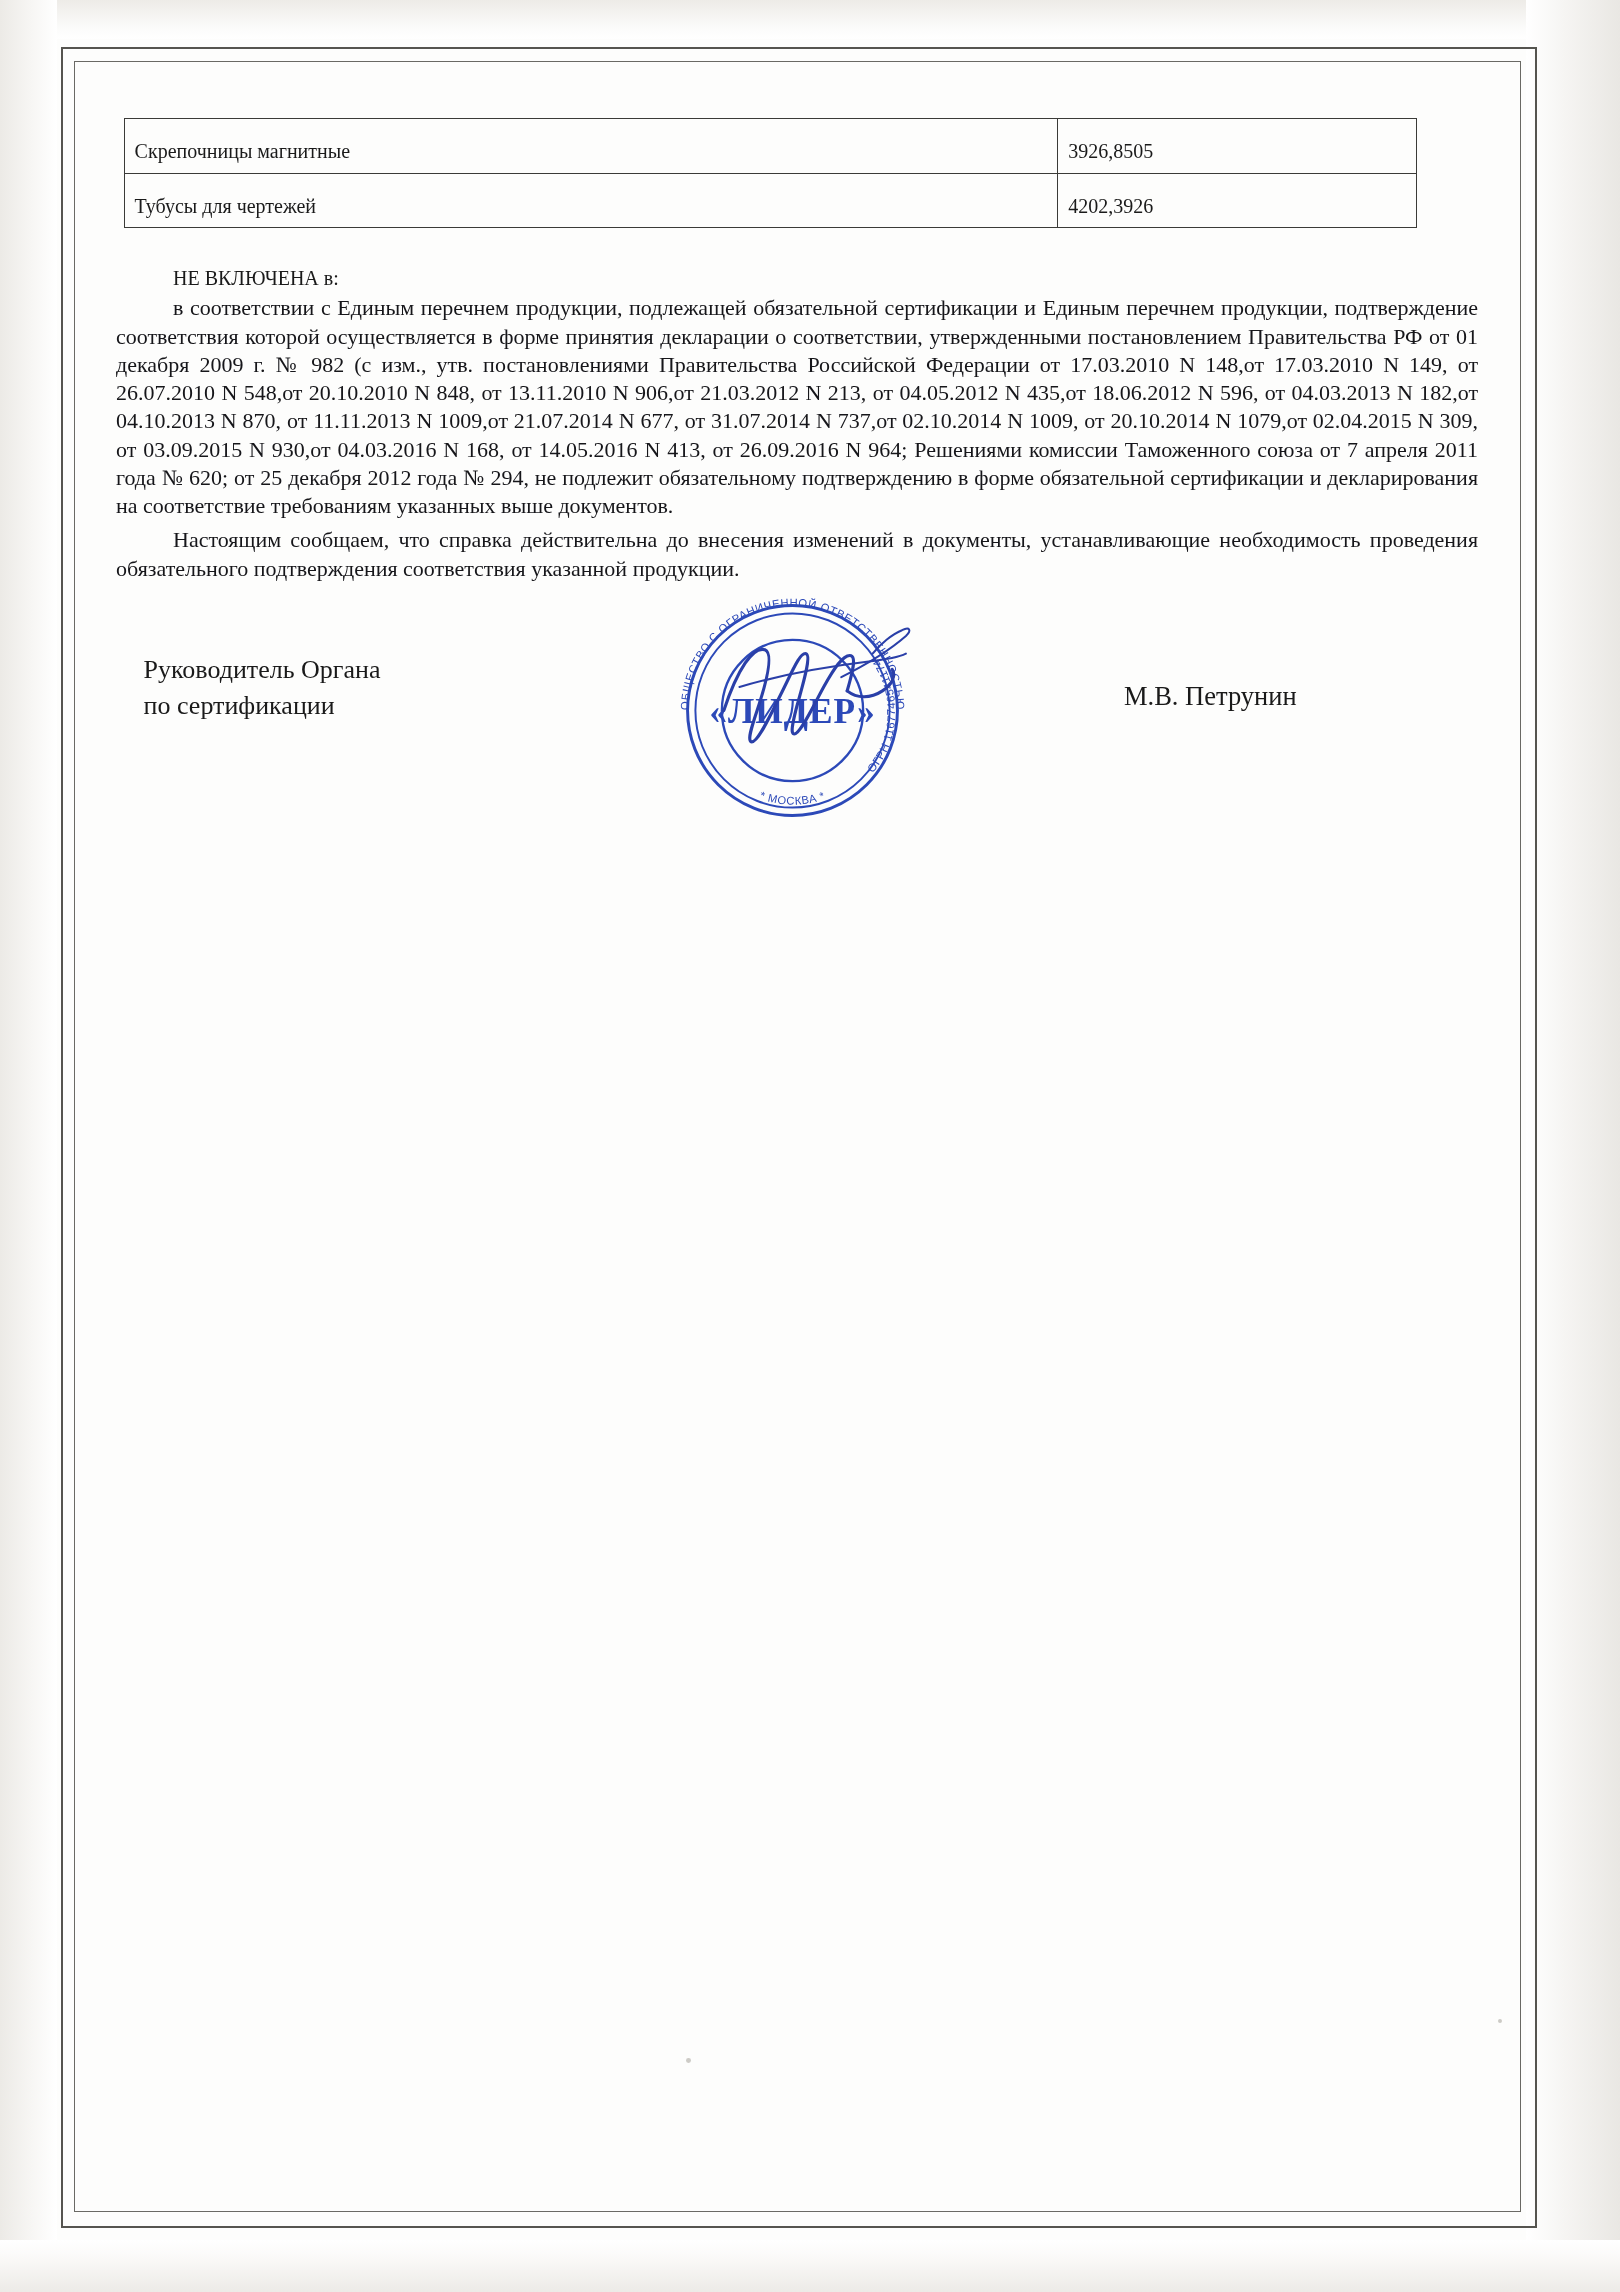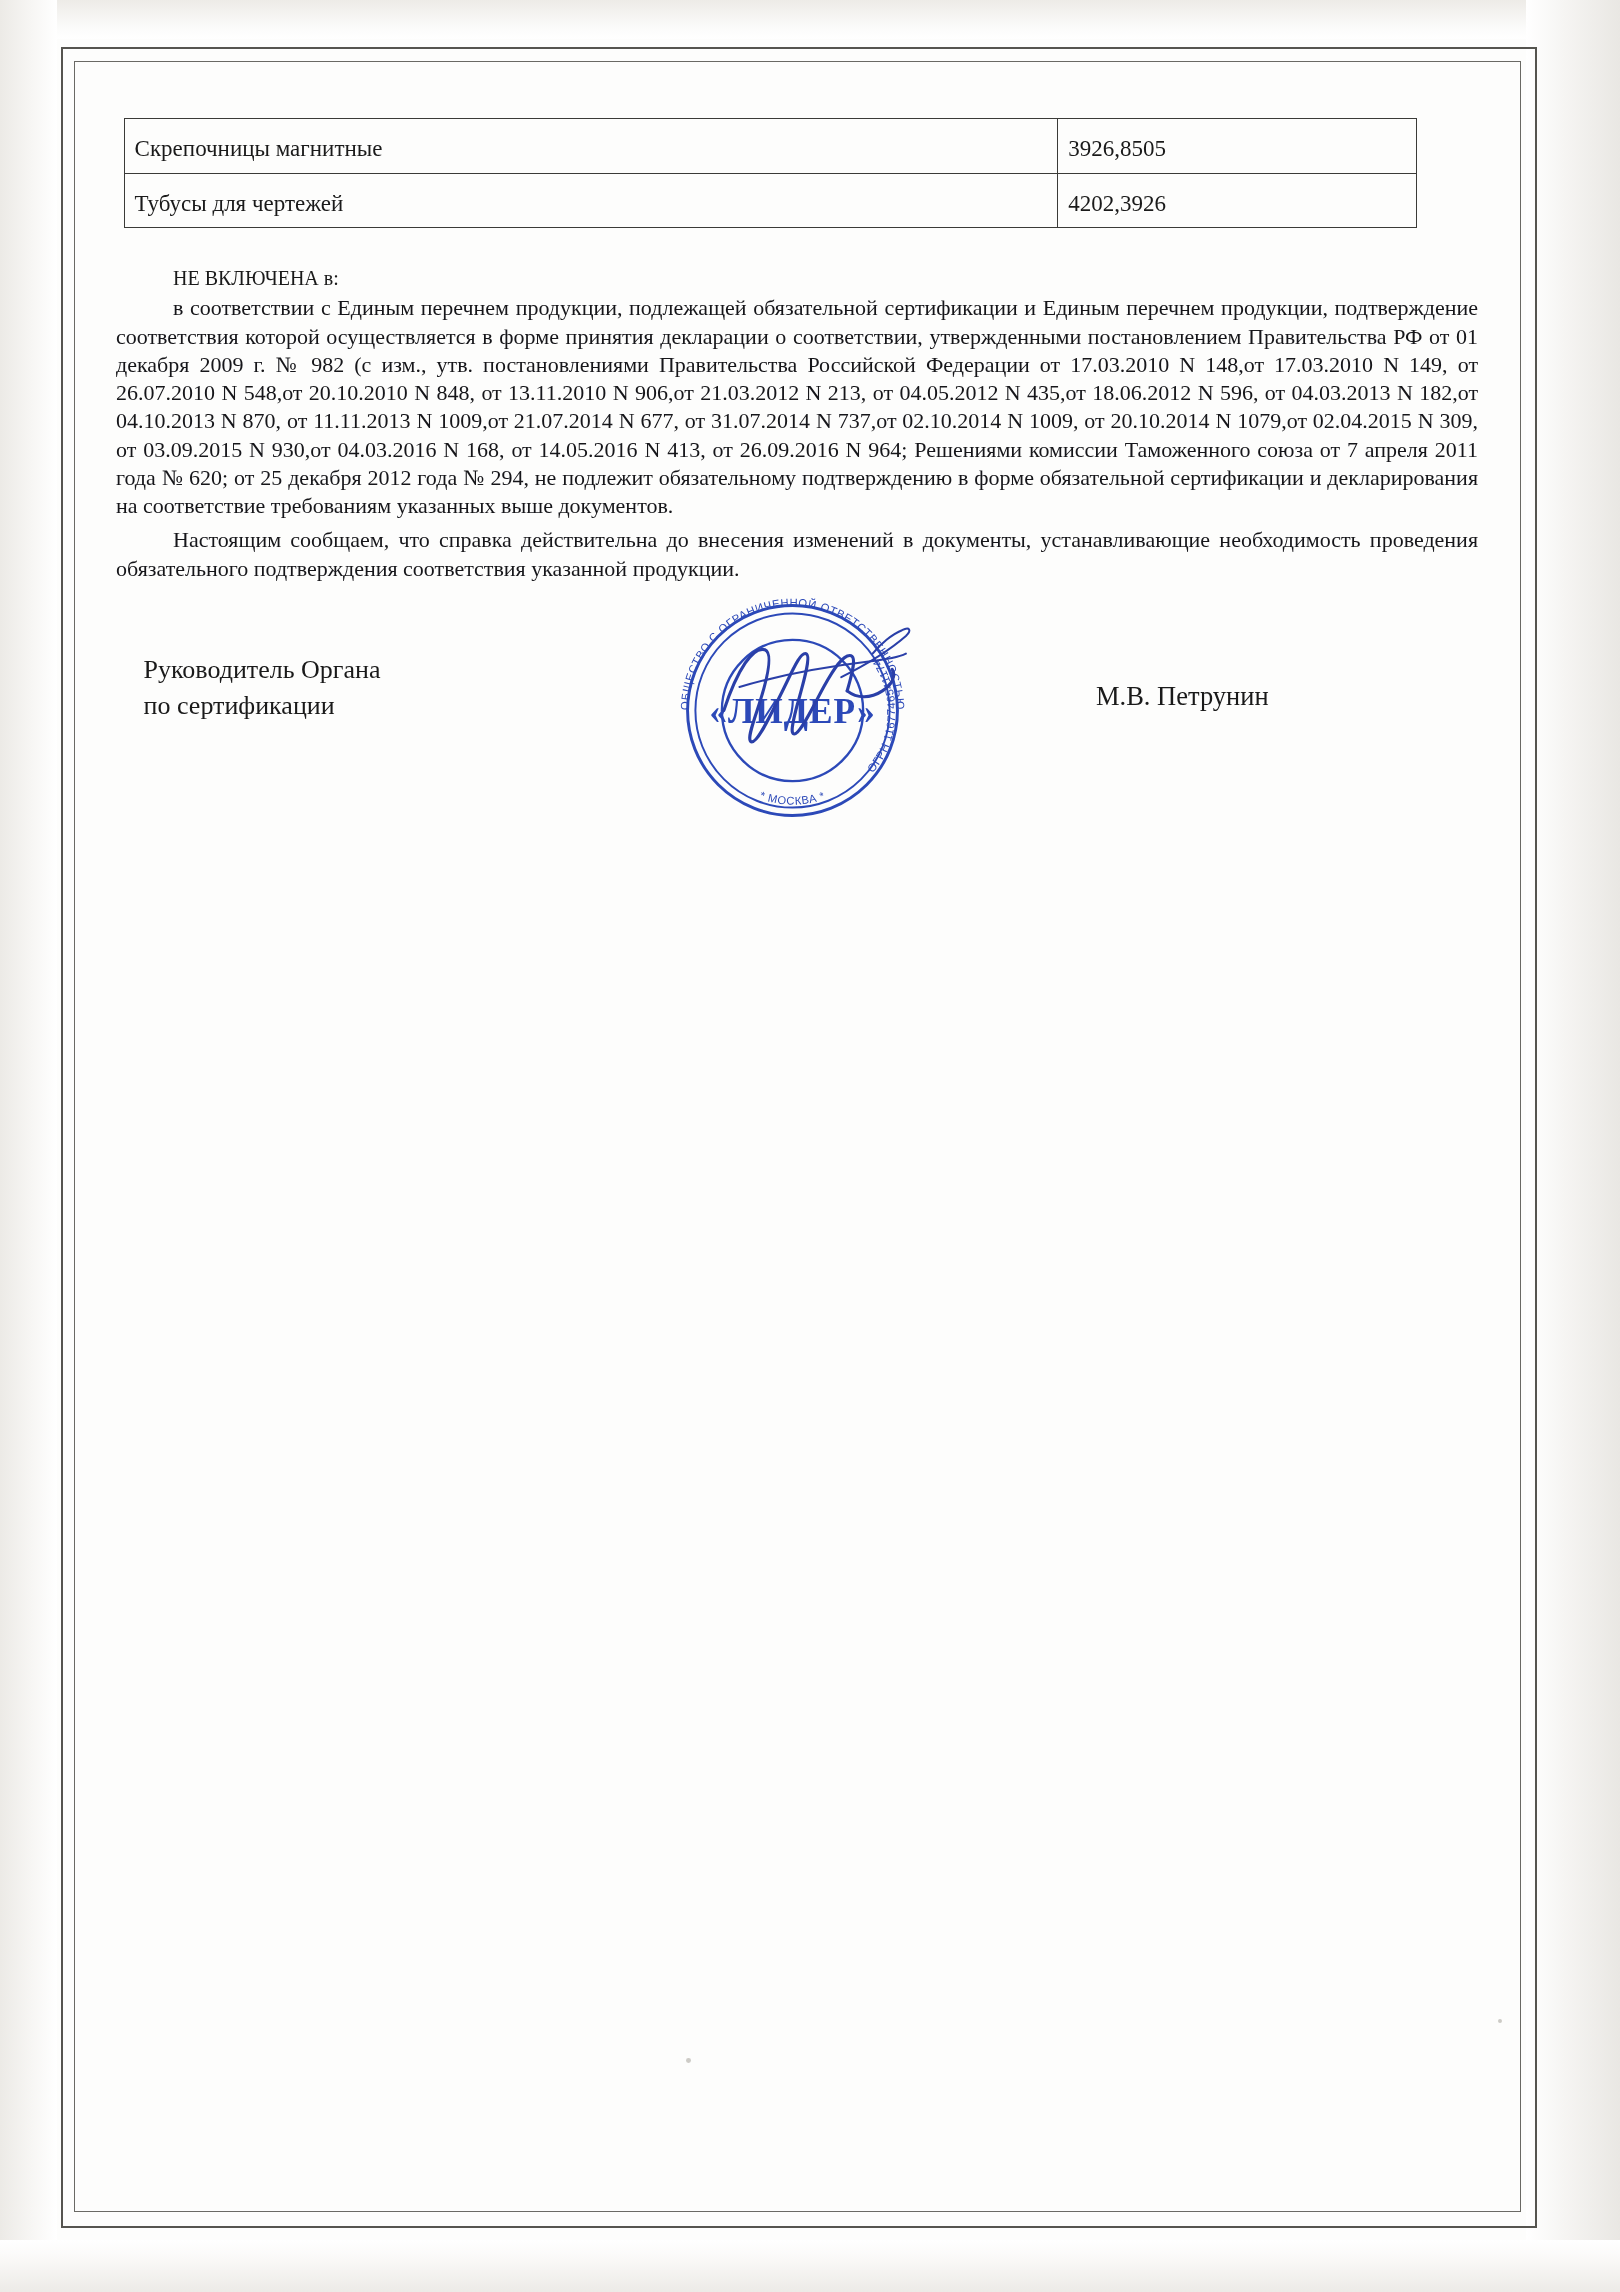--- a/index.html
+++ b/index.html
@@ -69,21 +69,21 @@
 
   
   table.codes {
     border-collapse: collapse;
     width: 1252px;
     margin-left: 7.8px;
     table-layout: fixed;
   }
   table.codes td {
     border: 1px solid #3b3b38;
-    font-size: 23px;
+    font-size: 20px;
     line-height: 1.25;
     padding: 5.9px 9.8px 8.8px 9.8px;
     height: 39px;
     vertical-align: bottom;
   }
   td.name-cell { width: 913px; text-align: left; }
   td.code-cell { width: 338px; text-align: left; padding-right: 13.7px; }
 
   
   .para {
@@ -112,21 +112,21 @@
   .sign-title {
     position: absolute;
     left: 19.6px; top: 0;
     font-size: 26px;
     line-height: 1.38;
     white-space: pre-line;
     margin-left: 8px;
   }
   .sign-name {
     position: absolute;
-    left: 980px; top: 29px;
+    left: 1008px; top: 29px;
     font-size: 26.5px;
   }
 
   
   .stamp {
     position: absolute;
     left: 549px;
     top: -69px;
     width: 255px;
     height: 255px;

